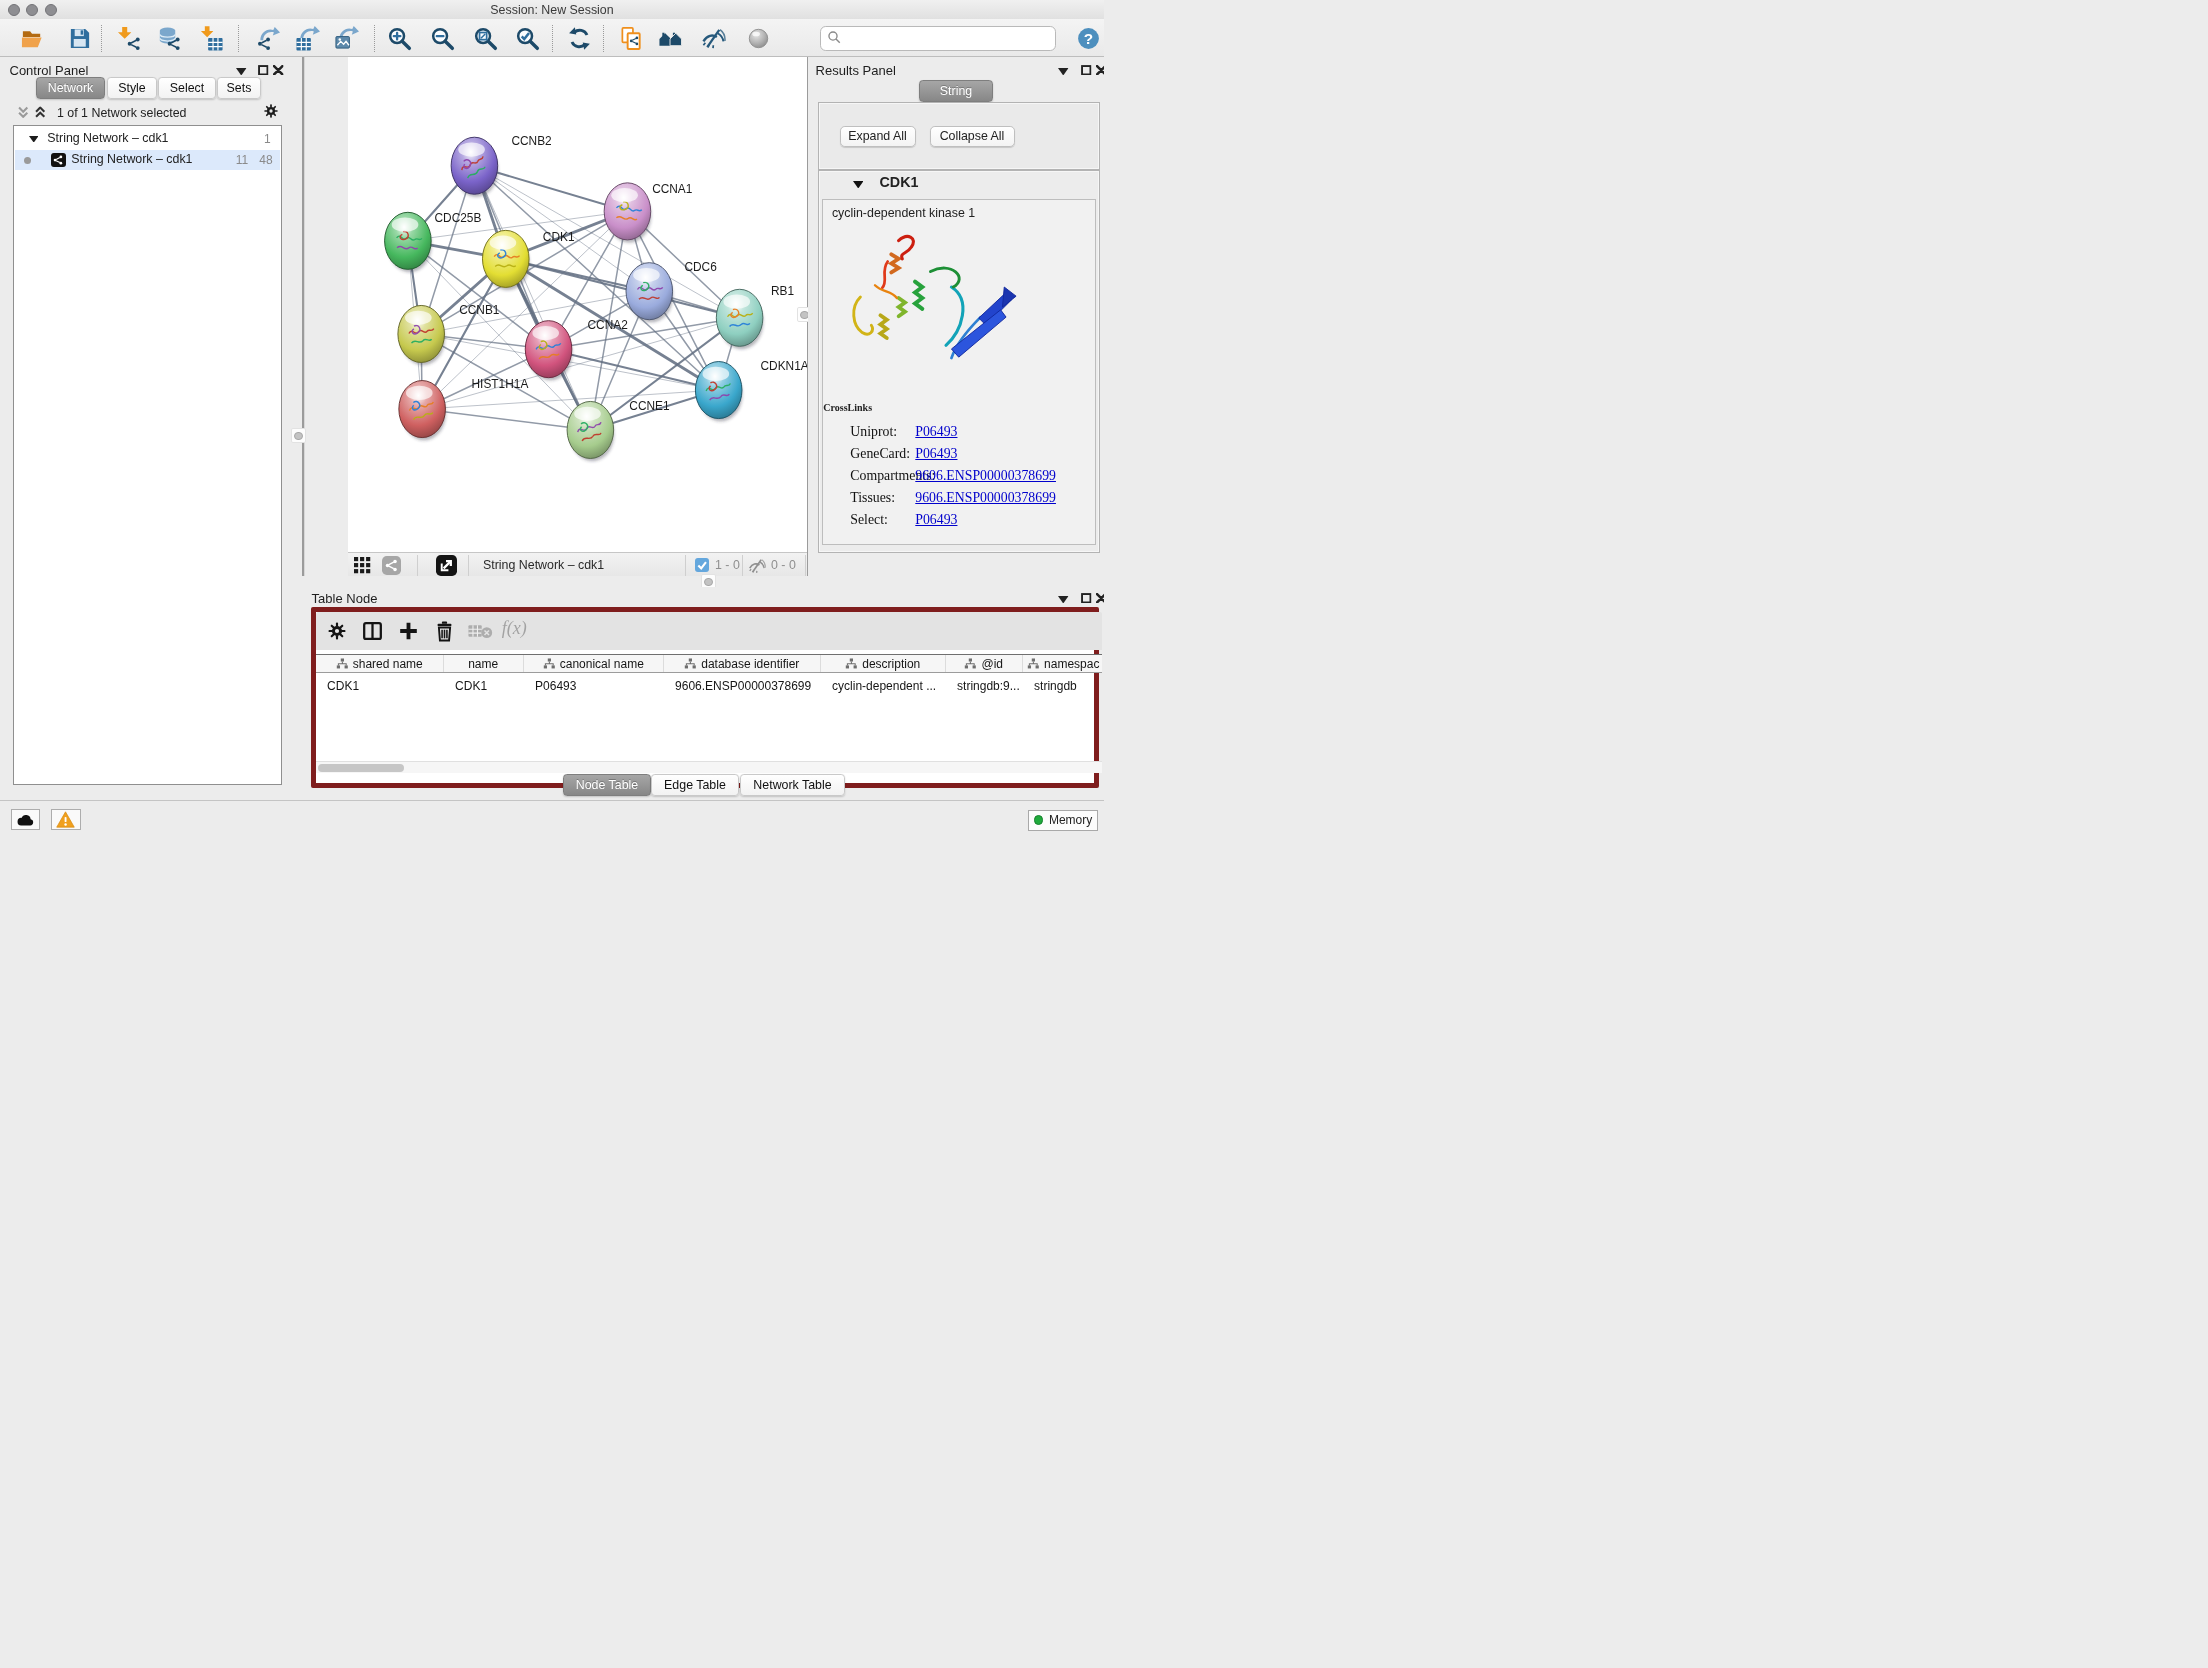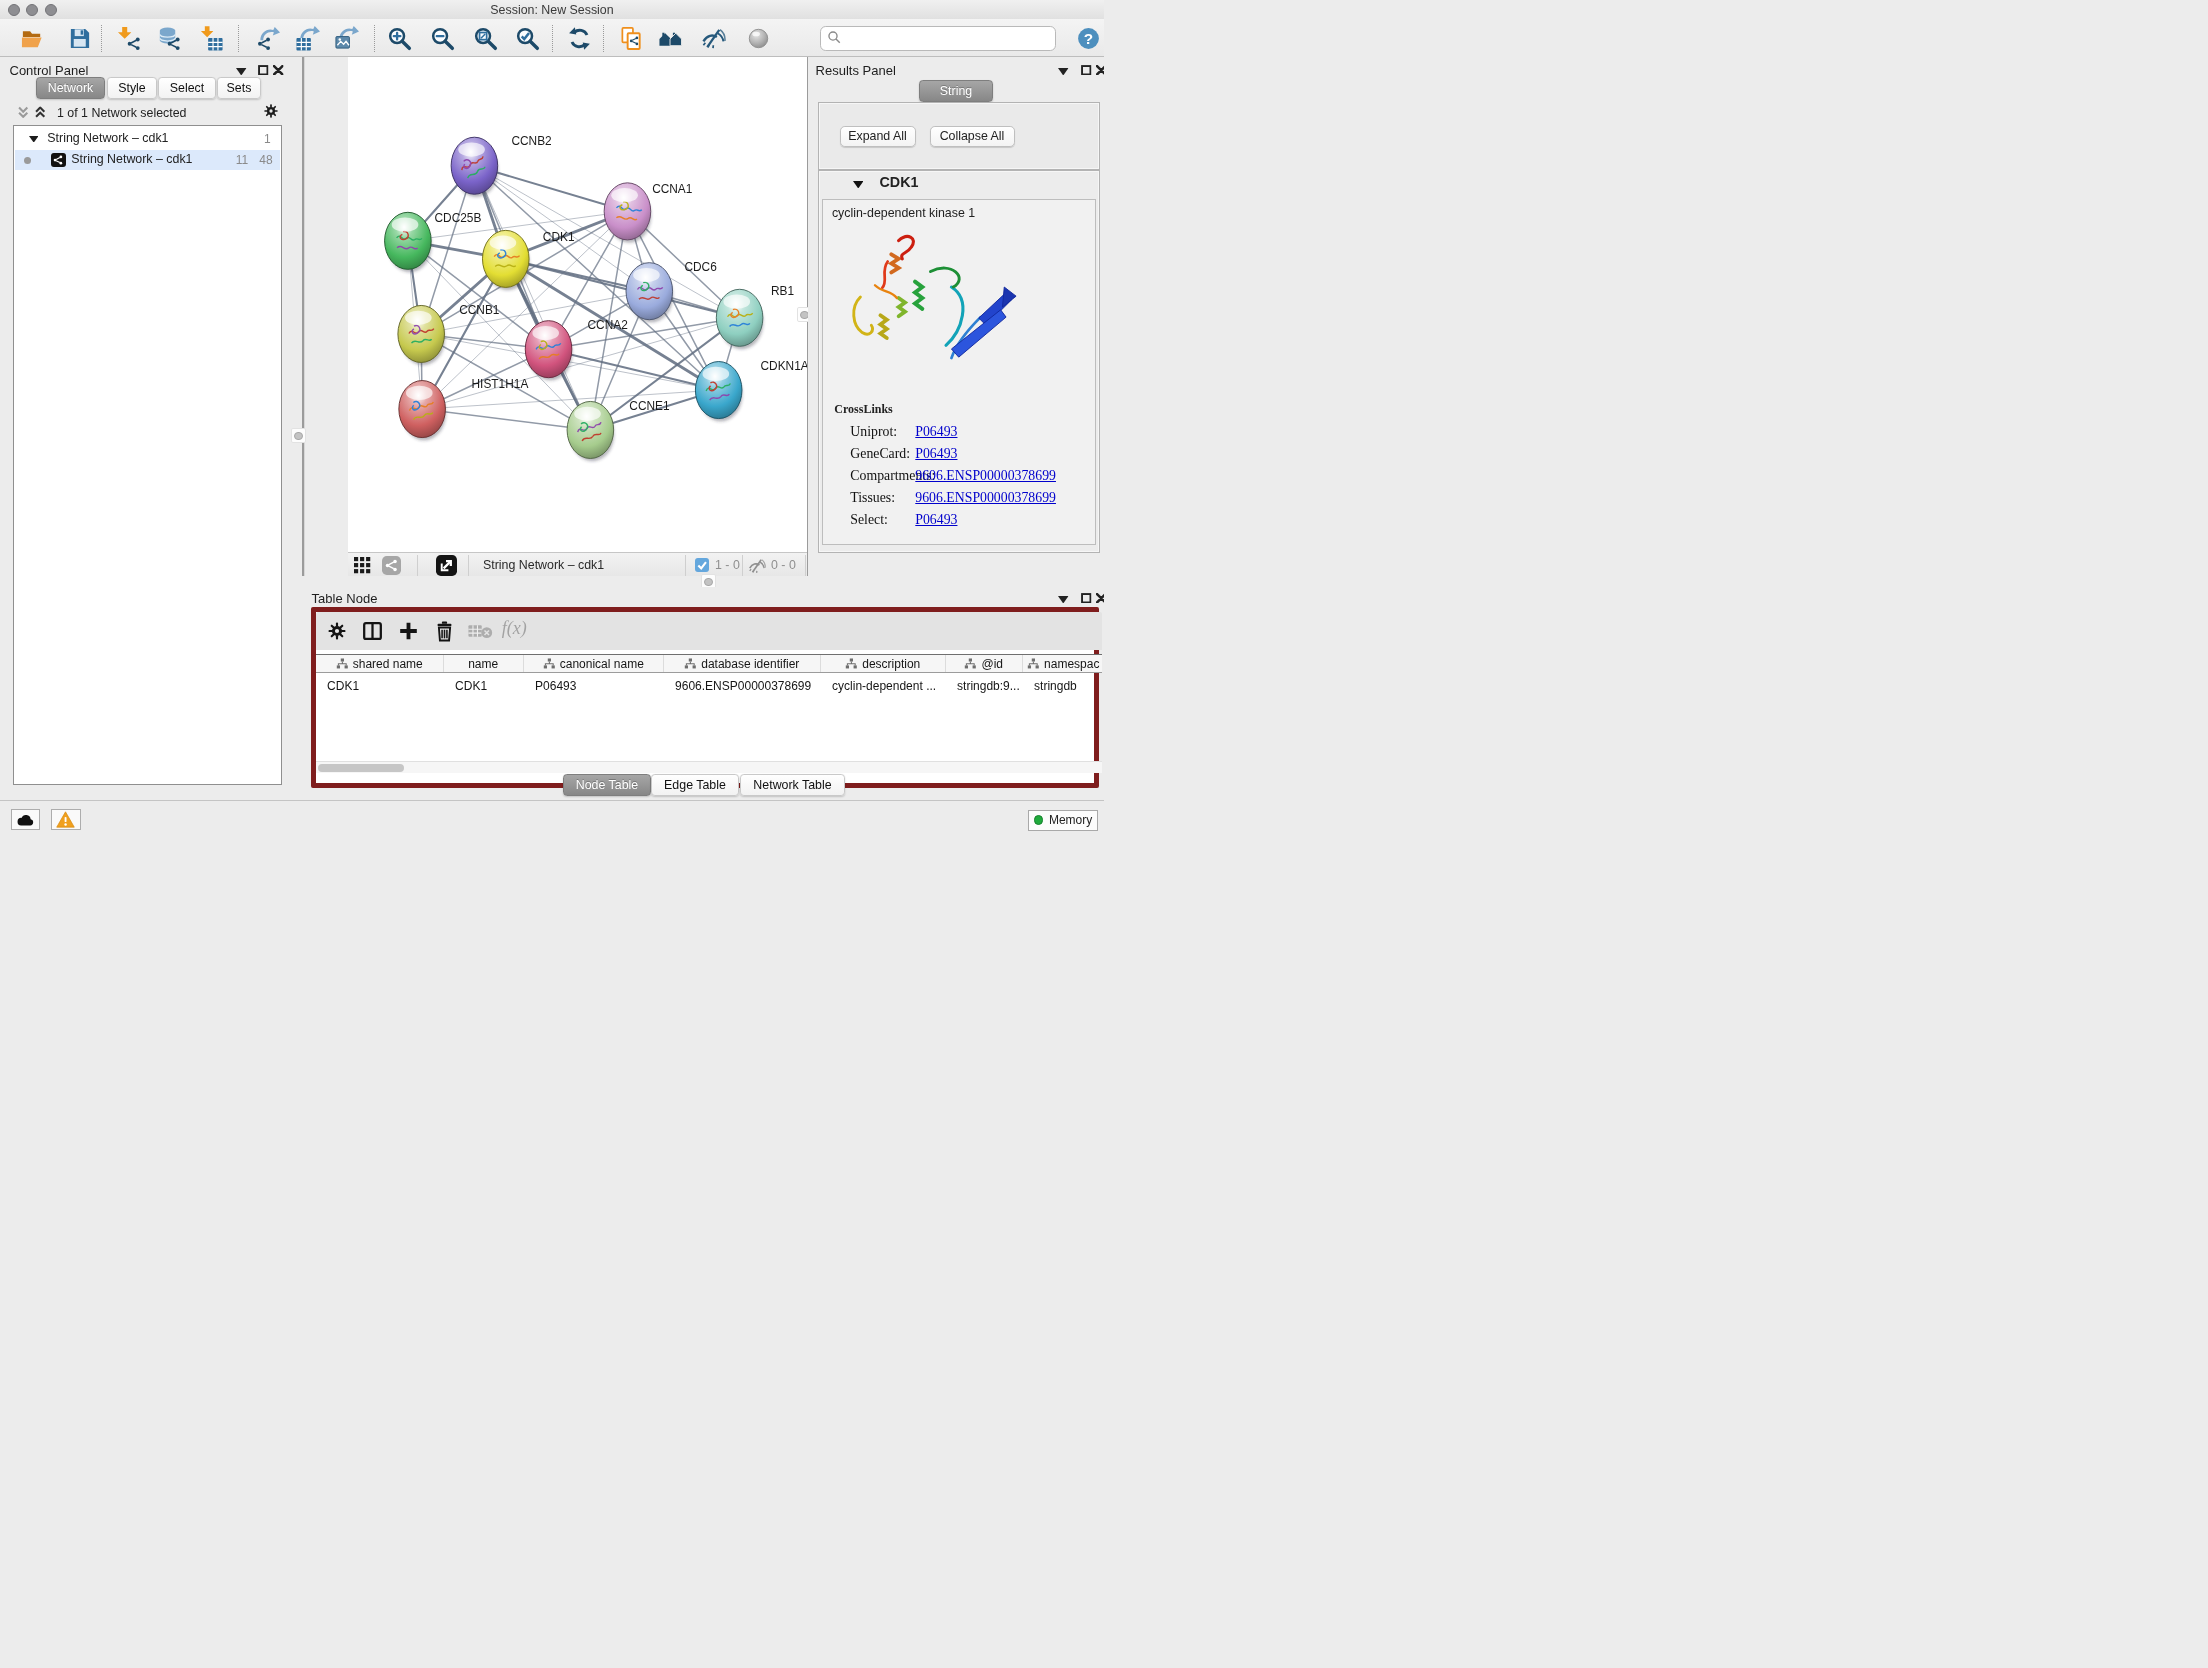--- a/index.html
+++ b/index.html
@@ -710,21 +710,21 @@
           <path d="M60 11 C70 2 81 8 74 18 C69 26 61 24 64 31" stroke="#cc1f10" stroke-width="3.4"></path>
           <path d="M48 34 C40 45 49 55 42 63" stroke="#e03a1a" stroke-width="3"></path>
           <path d="M34 60 C42 68 52 66 58 74" stroke="#e8830f" stroke-width="2.6"></path>
         </g>
         <g stroke="#10289d" stroke-width="1">
           <polygon points="148,96 178,68 184,76 156,104" fill="#2244cc"></polygon>
           <polygon points="176,62 189,72 174,84" fill="#1b35b0"></polygon>
           <polygon points="118,130 172,87 178,95 126,139" fill="#2c55dd"></polygon>
         </g>
       </svg>
-      <div class="abs" style="left:11px;top:202px;font-family:'Liberation Serif','DejaVu Serif',serif;font-size:12px;font-weight:bold">CrossLinks</div>
+      <div class="abs" style="left:0;top:202px;font-family:'Liberation Serif','DejaVu Serif',serif;font-size:10px;font-weight:bold">CrossLinks</div>
       <div class="xl-row" style="top:224px">
         <span class="xl-label">Uniprot:</span>
         <span class="xl-value">P06493</span>
         </div>
       <div class="xl-row" style="top:246px">
         <span class="xl-label">GeneCard:</span>
         <span class="xl-value">P06493</span>
         </div>
       <div class="xl-row" style="top:268px">
         <span class="xl-label">Compartments:</span>

